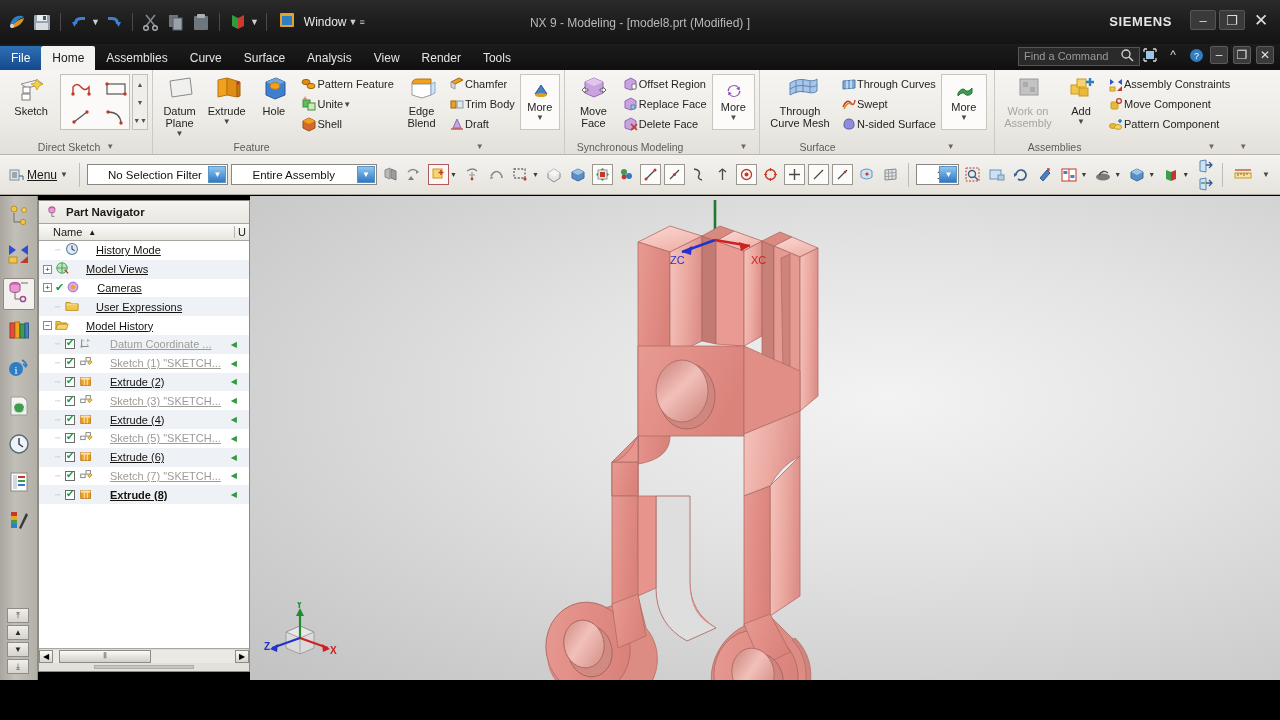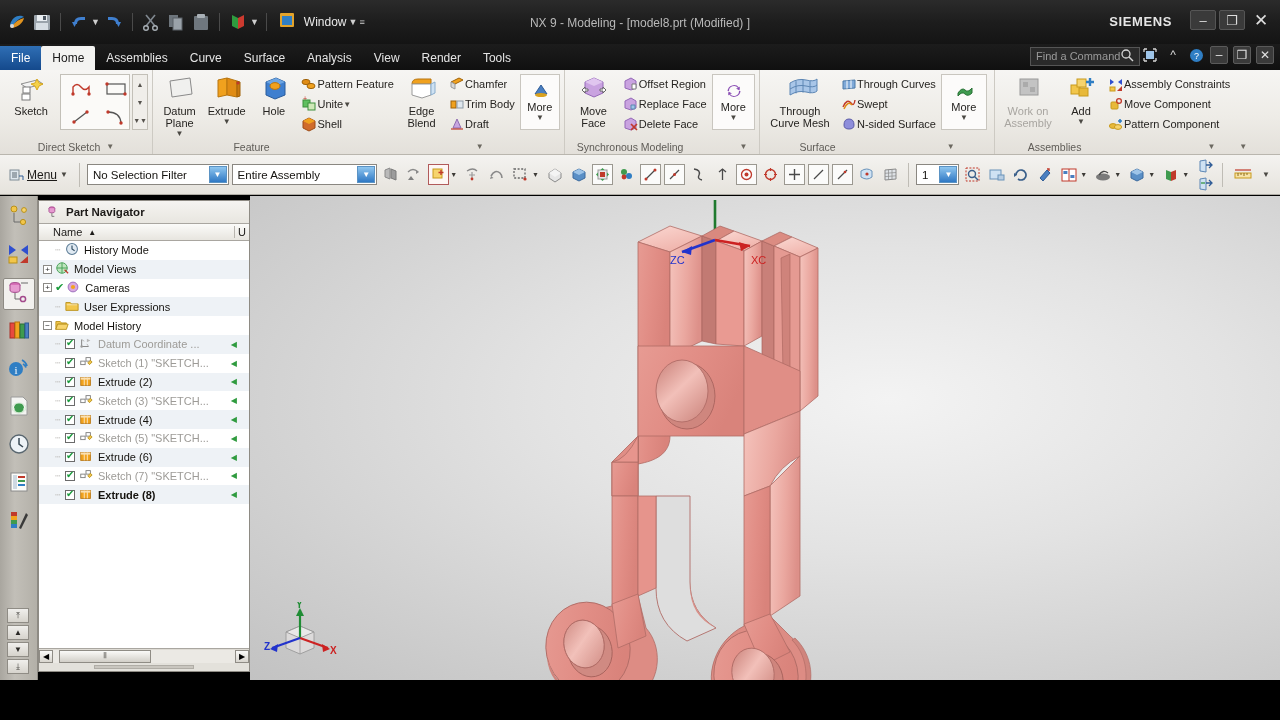--- a/index.html
+++ b/index.html
@@ -49,21 +49,21 @@
     background: linear-gradient(to bottom,#1c1c1c,#101010);
     display: flex; align-items: flex-end;
   }
   .tab {
     height: 24px; padding: 0 11px; display: flex; align-items: center;
     color: #e4e4e4; font-size: 12px;
   }
   .tab.file { background: linear-gradient(to bottom,#2f6fb5,#14498c); color:#fff; height:24px; }
   .tab.active { background: #f3f3f1; color: #1a1a1a; border-radius: 2px 2px 0 0; }
   .findcmd {
-    position: absolute; right: 140px; top: 47px; width: 110px; height: 19px;
+    position: absolute; right: 140px; top: 47px; width: 122px; height: 19px;
     background: #2a2a2a; border: 1px solid #555; color: #9a9a9a;
     font-size: 11px; padding: 0 5px; line-height: 17px;
   }
   .tbicons { position: absolute; right: 6px; top: 46px; display: flex; gap: 5px; align-items: center; }
   .tbic { width: 18px; height: 18px; display:flex; align-items:center; justify-content:center; color:#d6d6d6; font-size: 12px; }
   .tbic.box { background:#3a3a3a; border:1px solid #5a5a5a; border-radius:2px; color:#e0e0e0; }
 
   
   .ribbon {
     position: absolute; top: 70px; left: 0; width: 1280px; height: 85px;
@@ -120,21 +120,21 @@
     background: linear-gradient(to bottom,#f4f3f0,#e6e3dd);
     border-bottom: 1px solid #aeaba4;
     display: flex; align-items: center; padding: 0 4px; gap: 3px;
   }
   .menubtn { display: flex; align-items: center; gap: 3px; font-size: 12px; color: #1c1a18; padding: 0 4px; justify-content: space-between; }
   .menubtn u { text-decoration: underline; }
   .vsep { width: 1px; height: 24px; background: #bfbcb5; margin: 0 4px; }
   .combo {
     height: 21px; background: #fff; border: 1px solid #8a8781;
     display: flex; align-items: center; font-size: 11.5px; color: #15130f;
-    padding-left: 5px; position: relative;
+    padding-left: 20px; position: relative;
   }
   .combo .cb {
     position: absolute; right: 1px; top: 1px; width: 18px; height: 17px;
     background: linear-gradient(to bottom,#8fc6ef,#2f78c4);
     border: 1px solid #5b93c4; display:flex; align-items:center; justify-content:center;
     color: #fff; font-size: 8px;
   }
   .tbtn {
     width: 21px; height: 21px; display: flex; align-items: center; justify-content: center;
     position: relative; flex: none;
@@ -197,21 +197,21 @@
   .expspace { width: 12px; flex: none; }
   .dots { width: 10px; flex: none; color: #b5b3af; font-size: 9px; }
   .cbx {
     width: 10px; height: 10px; border: 1px solid #6b6b6b; background: #fff;
     margin-right: 4px; flex: none; position: relative;
   }
   .cbx::after {
     content: "✔"; position: absolute; left: 0px; top: -3px;
     font-size: 10px; color: #1a9b3c;
   }
-  .tx { margin-left: 3px; white-space: nowrap; overflow: hidden; }
+  .tx { margin-left: 15px; white-space: nowrap; overflow: hidden; text-decoration: underline; }
   .rmark { position: absolute; right: 12px; color: #2f9b3f; font-size: 8px; }
   .pnav-hs {
     height: 15px; display: flex; align-items: center;
     background: #dedbd4; border-top: 1px solid #a9a6a0;
   }
   .hs-arrow { width: 14px; height: 13px; display:flex; align-items:center; justify-content:center;
     border: 1px solid #8f8c85; background: linear-gradient(to bottom,#fafaf8,#d8d5ce); font-size: 8px; }
   .hs-track { flex: 1; height: 13px; background: #ebe9e4; position: relative; }
   .hs-thumb { position:absolute; left: 6px; top: 0; width: 92px; height: 13px;
     background: linear-gradient(to bottom,#fafaf8,#d2cfc8); border: 1px solid #8f8c85;

